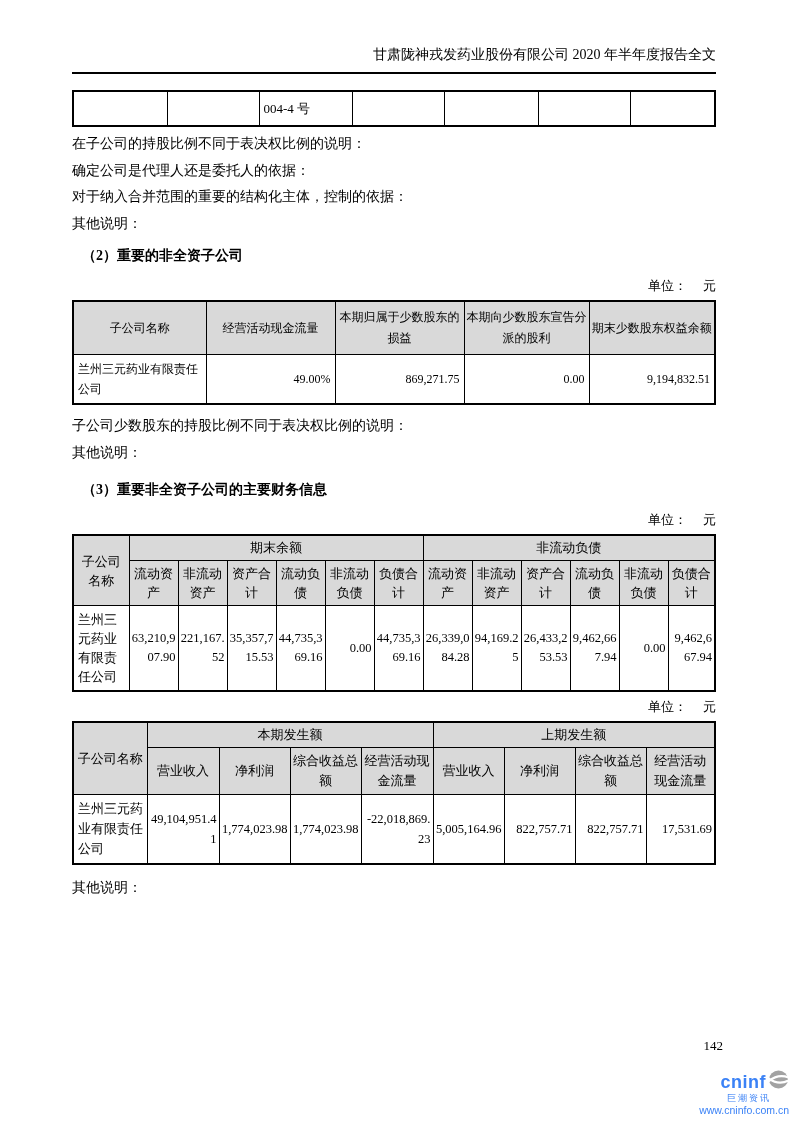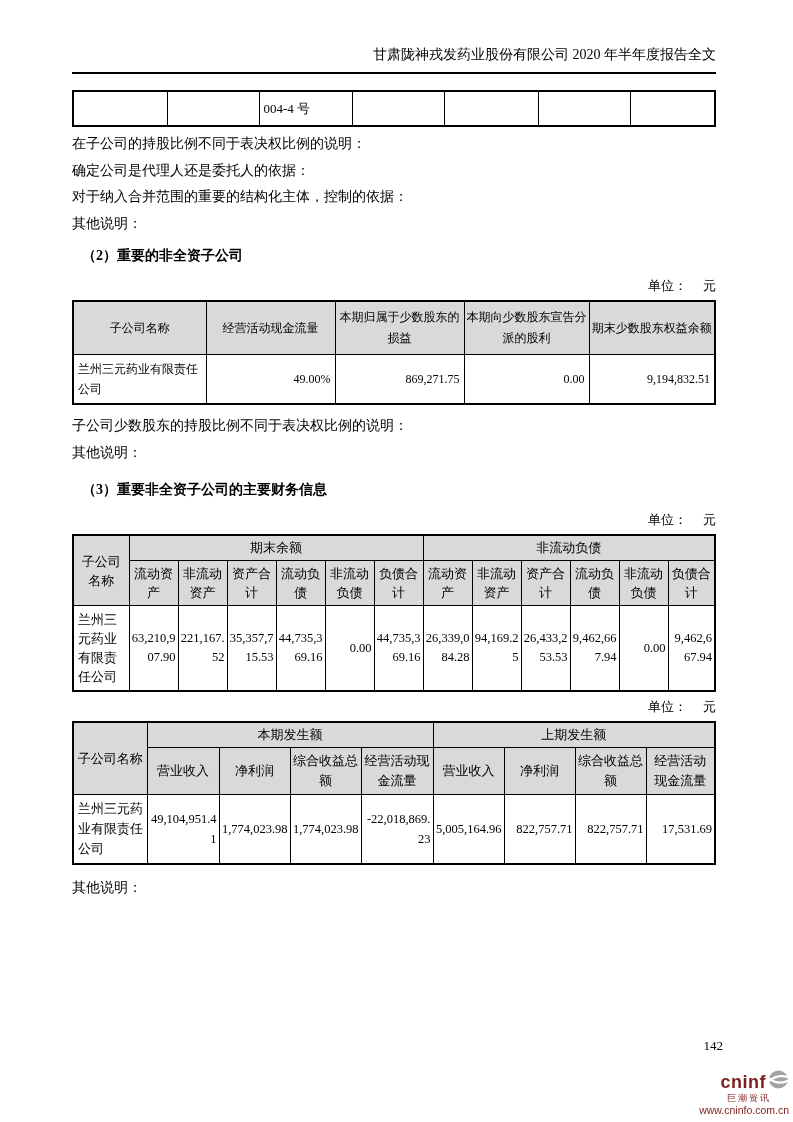--- a/index.html
+++ b/index.html
@@ -92,21 +92,21 @@
     position: absolute;
     top: 1038px;
     right: 70px;
     font-size: 13px;
   }
   .cninfo-logo {
     position: absolute;
     top: 1070px;
     right: 4px;
     width: 104px;
-    color: #7f1d1d;
+    color: #3b82f6;
     font-family: "Liberation Sans", "DejaVu Sans", sans-serif;
     text-align: right;
   }
   .cninfo-logo .brand-row {
     display: flex;
     align-items: center;
     justify-content: flex-end;
     gap: 2px;
     line-height: 18px;
   }

